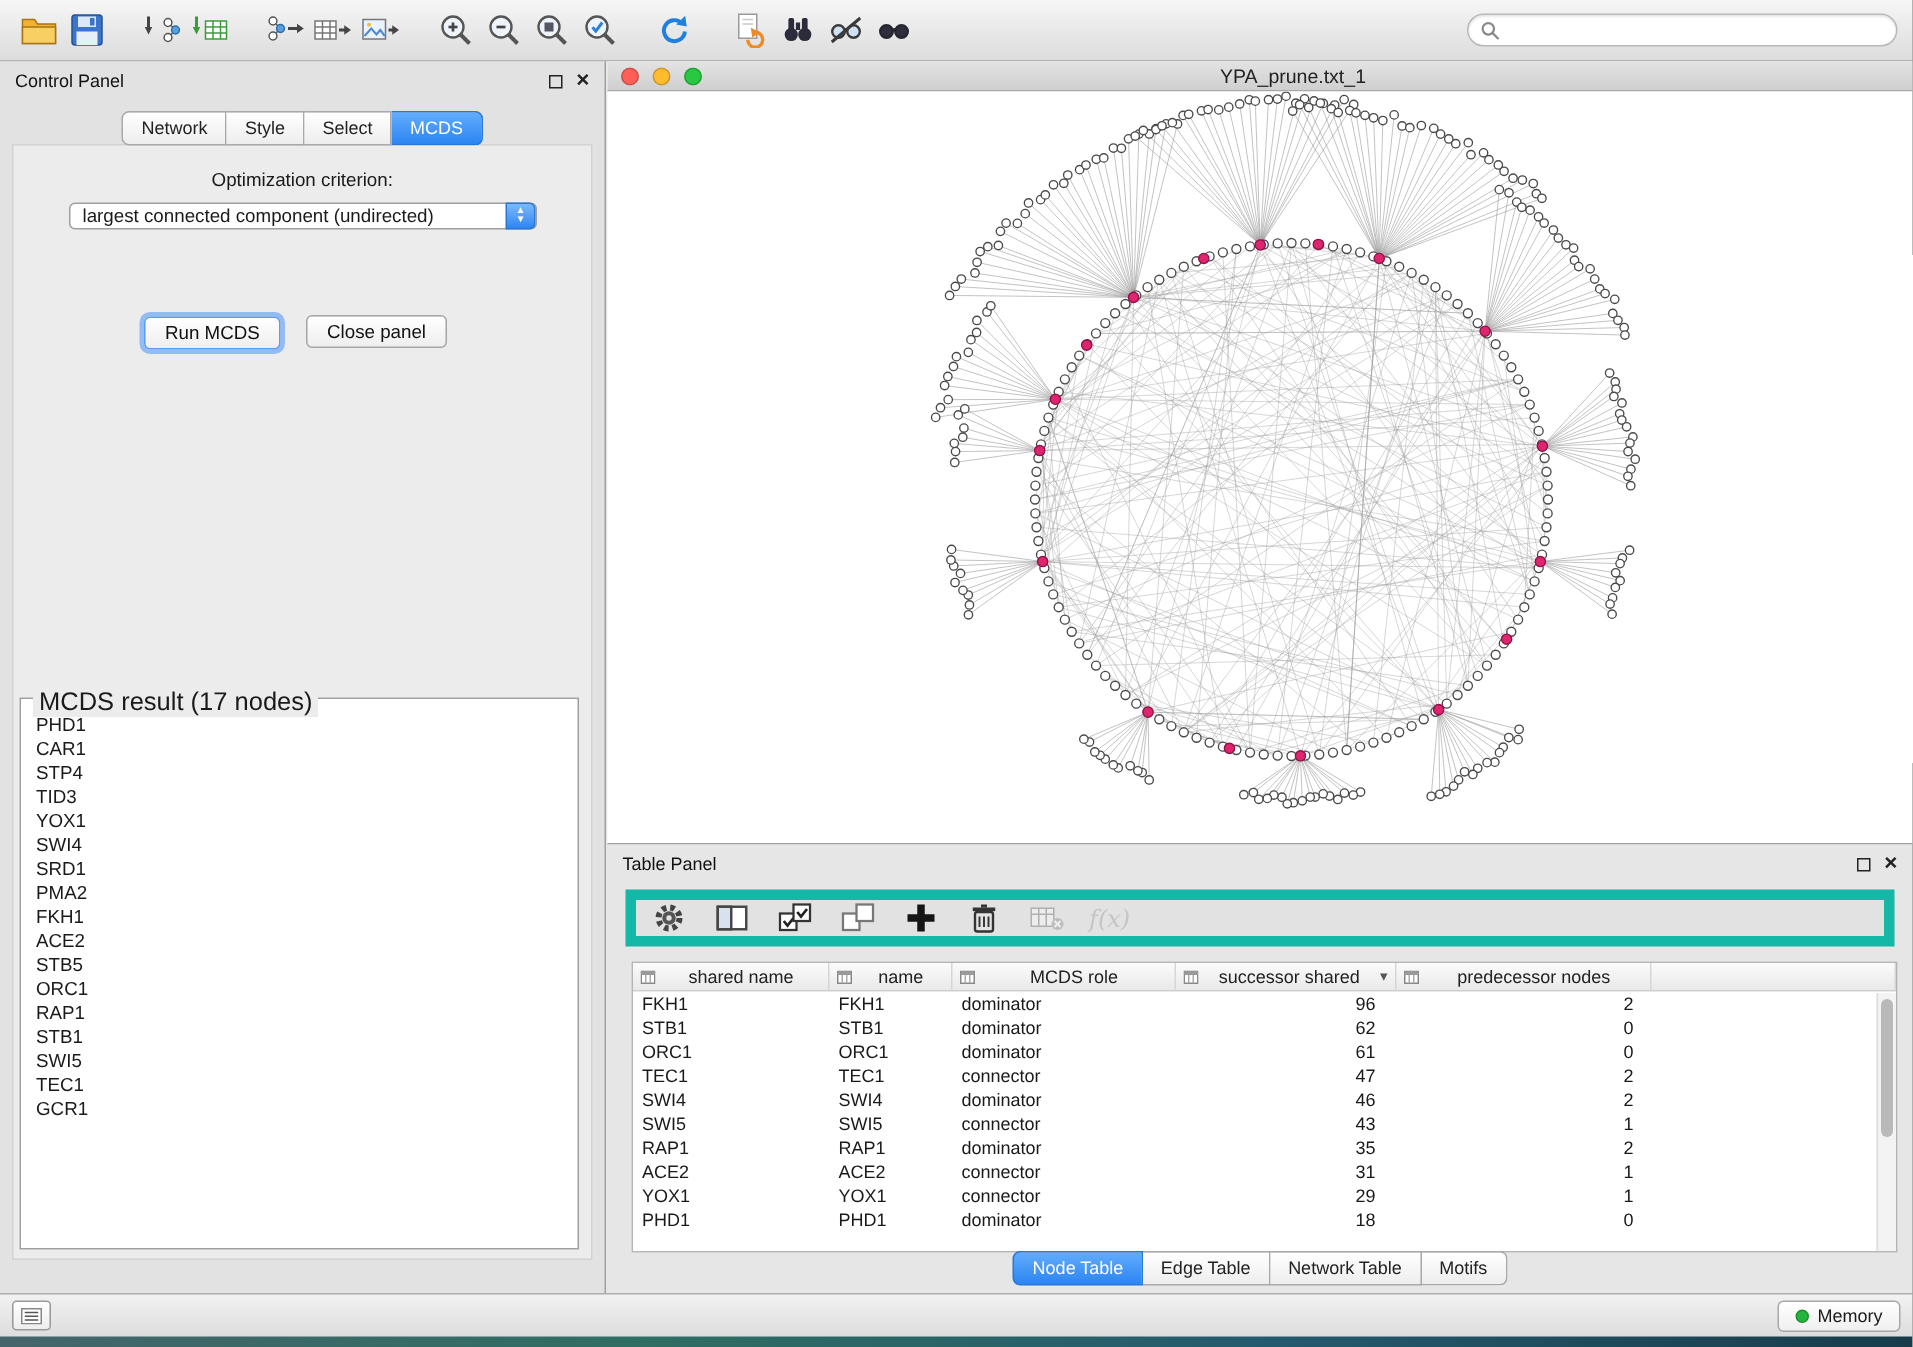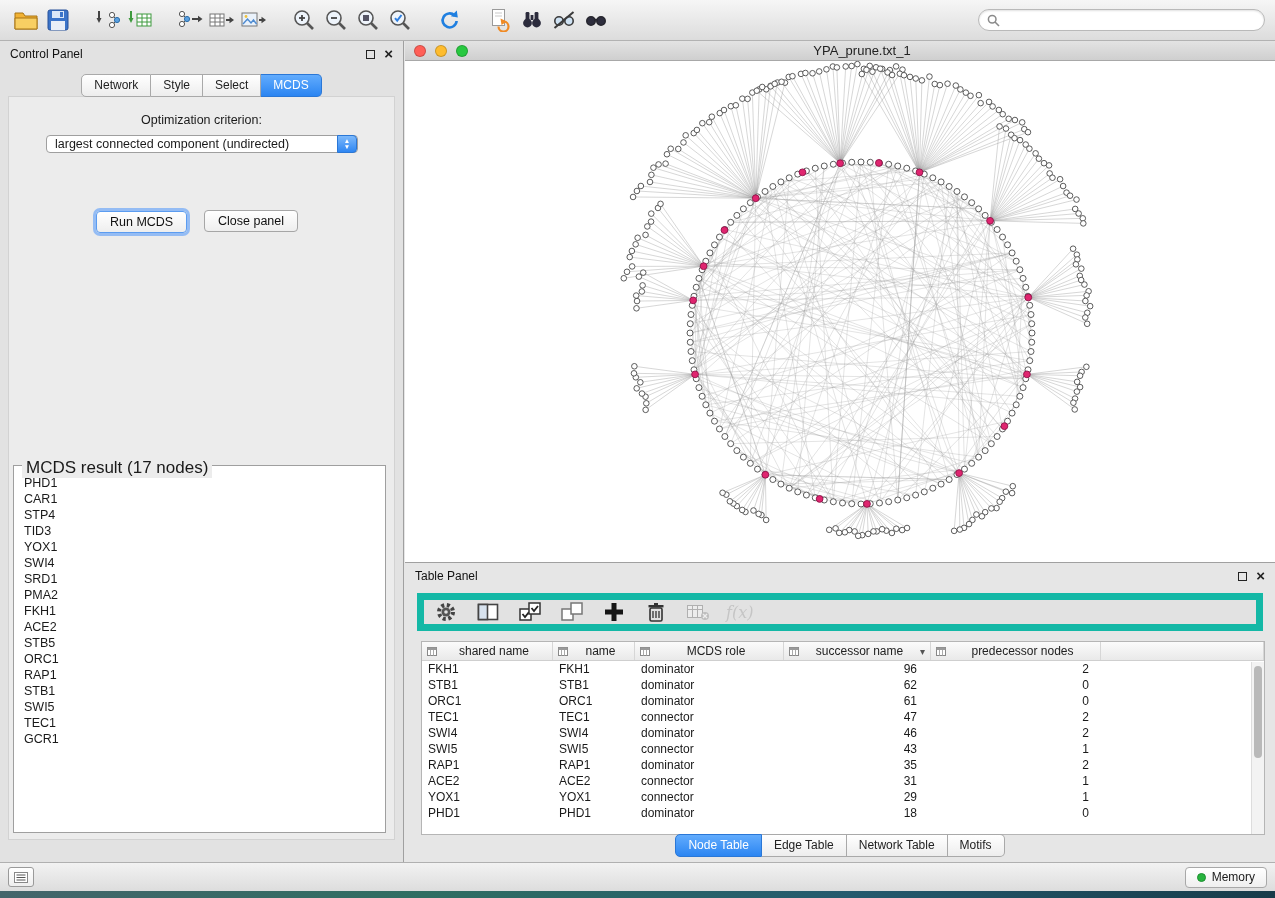--- a/index.html
+++ b/index.html
@@ -1207,21 +1207,21 @@
           </svg>
           <span class="lbl">MCDS role</span>
         </div>
         <div class="th c3" style="text-align:left; padding-right:5px">
           <svg width="10" height="9" viewBox="0 0 10 9">
             <rect x="0.5" y="0.5" width="9" height="8" fill="#fff" stroke="#888"></rect>
             <rect x="0.5" y="0.5" width="9" height="2.5" fill="#9a9a9a"></rect>
             <line x1="3.5" y1="3" x2="3.5" y2="8.5" stroke="#aaa"></line>
             <line x1="6.5" y1="3" x2="6.5" y2="8.5" stroke="#aaa"></line>
           </svg>
-          <span class="lbl">successor name</span>
+          <span class="lbl">successor shared</span>
           <span class="chev">▾</span>
         </div>
         <div class="th c4" style="text-align:left; padding-right:5px">
           <svg width="10" height="9" viewBox="0 0 10 9">
             <rect x="0.5" y="0.5" width="9" height="8" fill="#fff" stroke="#888"></rect>
             <rect x="0.5" y="0.5" width="9" height="2.5" fill="#9a9a9a"></rect>
             <line x1="3.5" y1="3" x2="3.5" y2="8.5" stroke="#aaa"></line>
             <line x1="6.5" y1="3" x2="6.5" y2="8.5" stroke="#aaa"></line>
           </svg>
           <span class="lbl">predecessor nodes</span>

